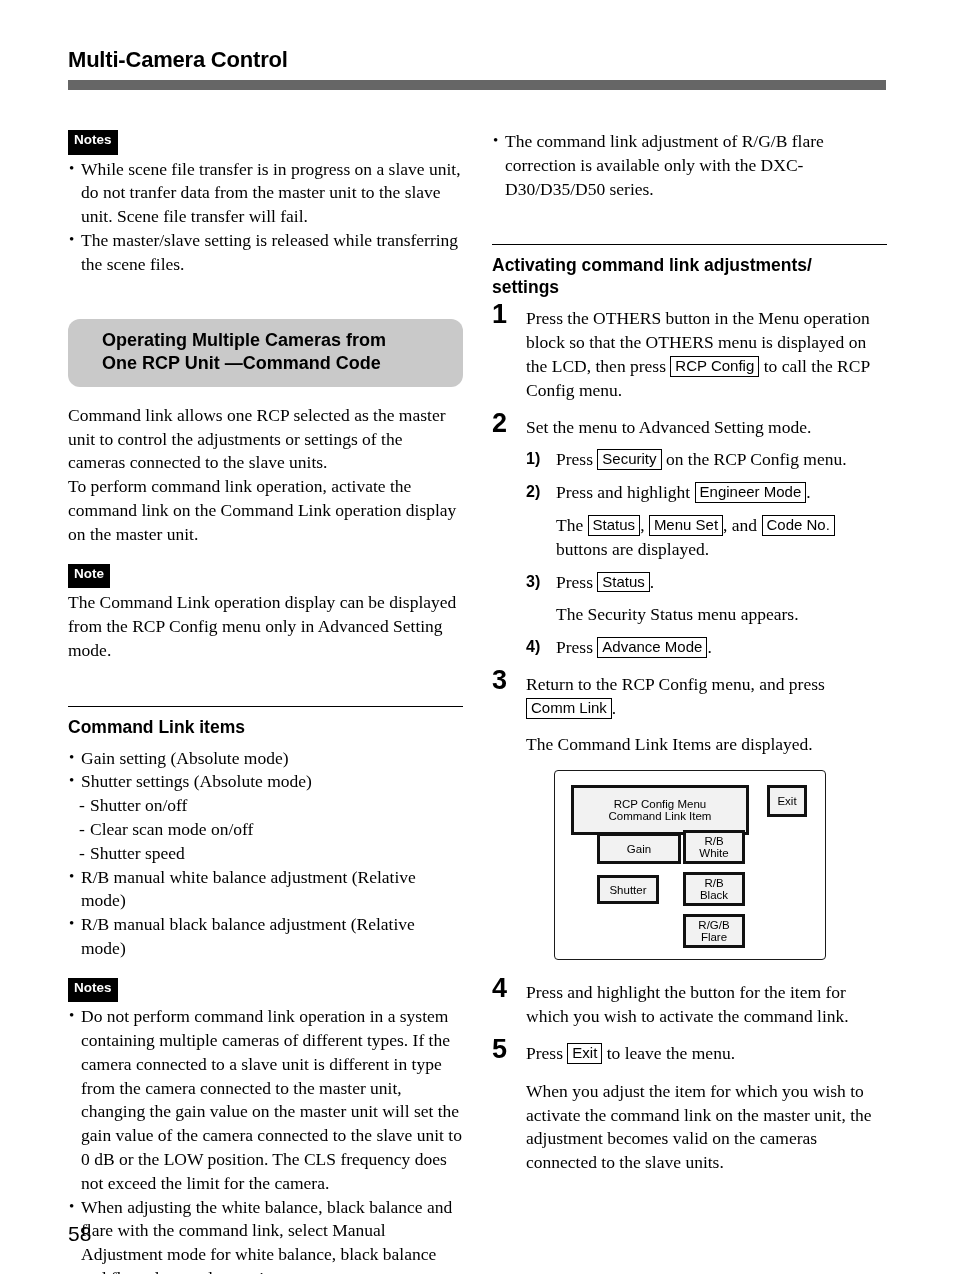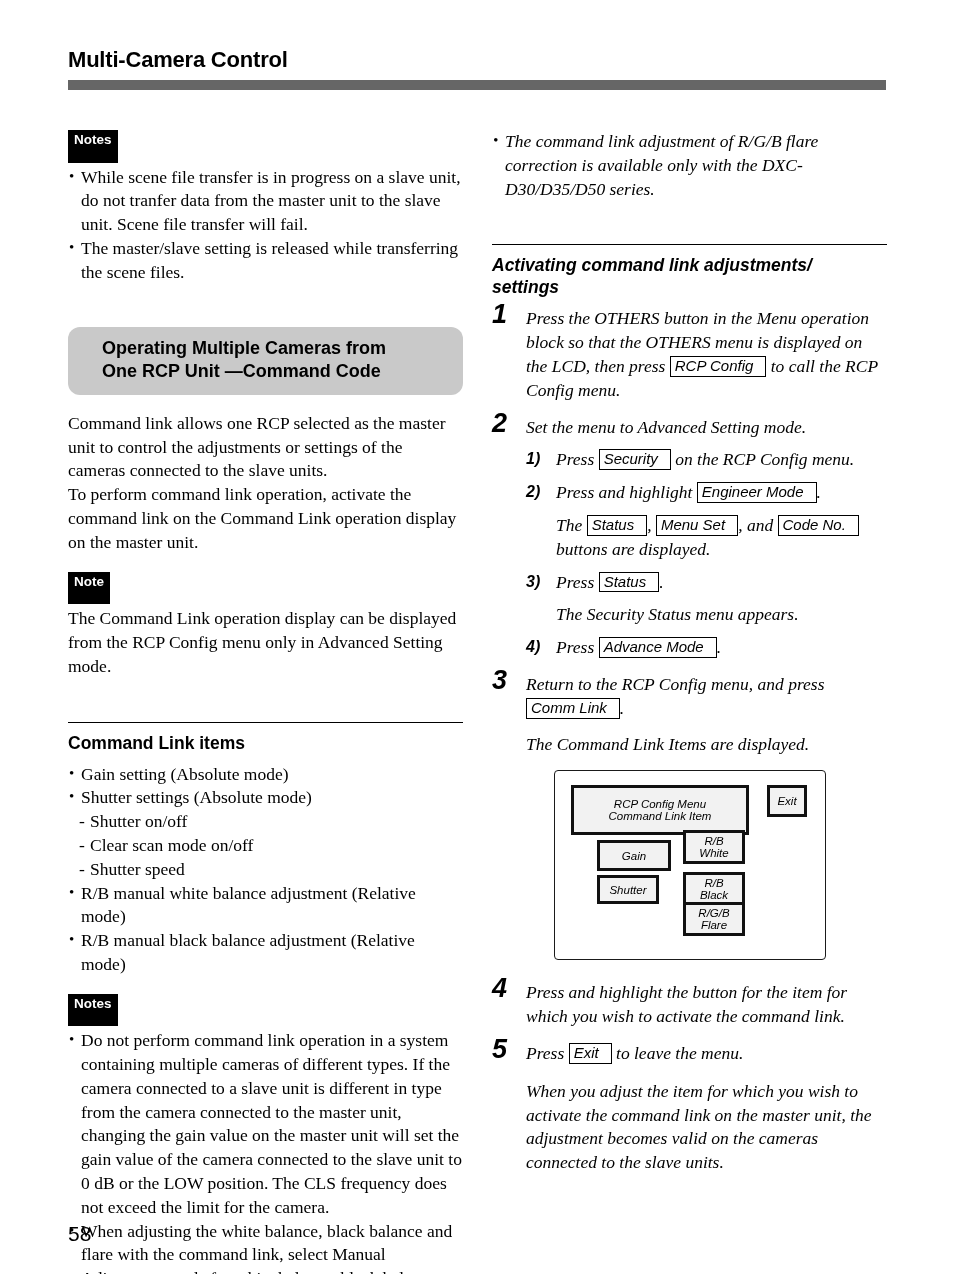--- a/index.html
+++ b/index.html
@@ -37,21 +37,21 @@
     width: 818px;
   }
 
   
   .col {
     position: absolute;
     top: 130px;
     width: 395px;
   }
   .col-left  { left: 68px; }
-  .col-right { left: 492px; font-style: italic; }
+  .col-right { left: 492px; }
 
   
   .body-text {
     font-size: 17.5px;
     line-height: 1.36;
     margin: 0;
     text-align: left;
   }
   .spacer-s { height: 9px; }
   .spacer-m { height: 17px; }
@@ -59,21 +59,21 @@
 
   
   .note-badge {
     display: inline-block;
     background: #000000;
     color: #ffffff;
     font-family: "Liberation Sans", sans-serif;
     font-weight: bold;
     font-size: 13.5px;
     line-height: 1;
-    padding: 3px 6px 16px 6px;
+    padding: 3px 6px 8px 6px;
     margin-bottom: 3px;
   }
 
   
   ul.bullets {
     list-style: none;
     margin: 0;
     padding: 0;
   }
   ul.bullets > li {
@@ -170,21 +170,21 @@
     line-height: 1.36;
   }
 
   
   .key {
     display: inline-block;
     border: 1.4px solid #000000;
     font-family: "Liberation Sans", sans-serif;
     font-size: 15px;
     line-height: 1.05;
-    padding: 1px 12px 2px 4px;
+    padding: 1px 4px 2px 4px;
     white-space: nowrap;
     vertical-align: baseline;
     position: relative;
     top: -1px;
   }
 
   
   .figure-wrap {
     margin-top: 14px;
     margin-left: 28px;
@@ -219,25 +219,25 @@
     height: 100%;
     display: flex;
     align-items: center;
     justify-content: center;
     box-sizing: border-box;
     white-space: pre-line;
   }
 
   .title-btn { left: 16px;  top: 14px;  width: 178px; height: 50px; }
   .exit-btn  { left: 212px; top: 14px;  width: 40px;  height: 32px; }
-  .gain-btn  { left: 42px;  top: 62px;  width: 74px;  height: 31px; margin-top: 7px; }
+  .gain-btn  { left: 42px;  top: 62px;  width: 84px;  height: 31px; }
   .shut-btn  { left: 42px;  top: 104px; width: 62px;  height: 29px; }
   .rbw-btn   { left: 128px; top: 59px;  width: 62px;  height: 34px; }
   .rbb-btn   { left: 128px; top: 101px; width: 62px;  height: 34px; }
-  .rgbf-btn  { left: 128px; top: 131px; width: 62px;  height: 34px; }
+  .rgbf-btn  { left: 128px; top: 143px; width: 62px;  height: 34px; }
 
   
   .page-num {
     position: absolute;
     left: 68px;
     top: 1222px;
     font-family: "Liberation Sans", sans-serif;
     font-size: 21px;
   }
 </style>

